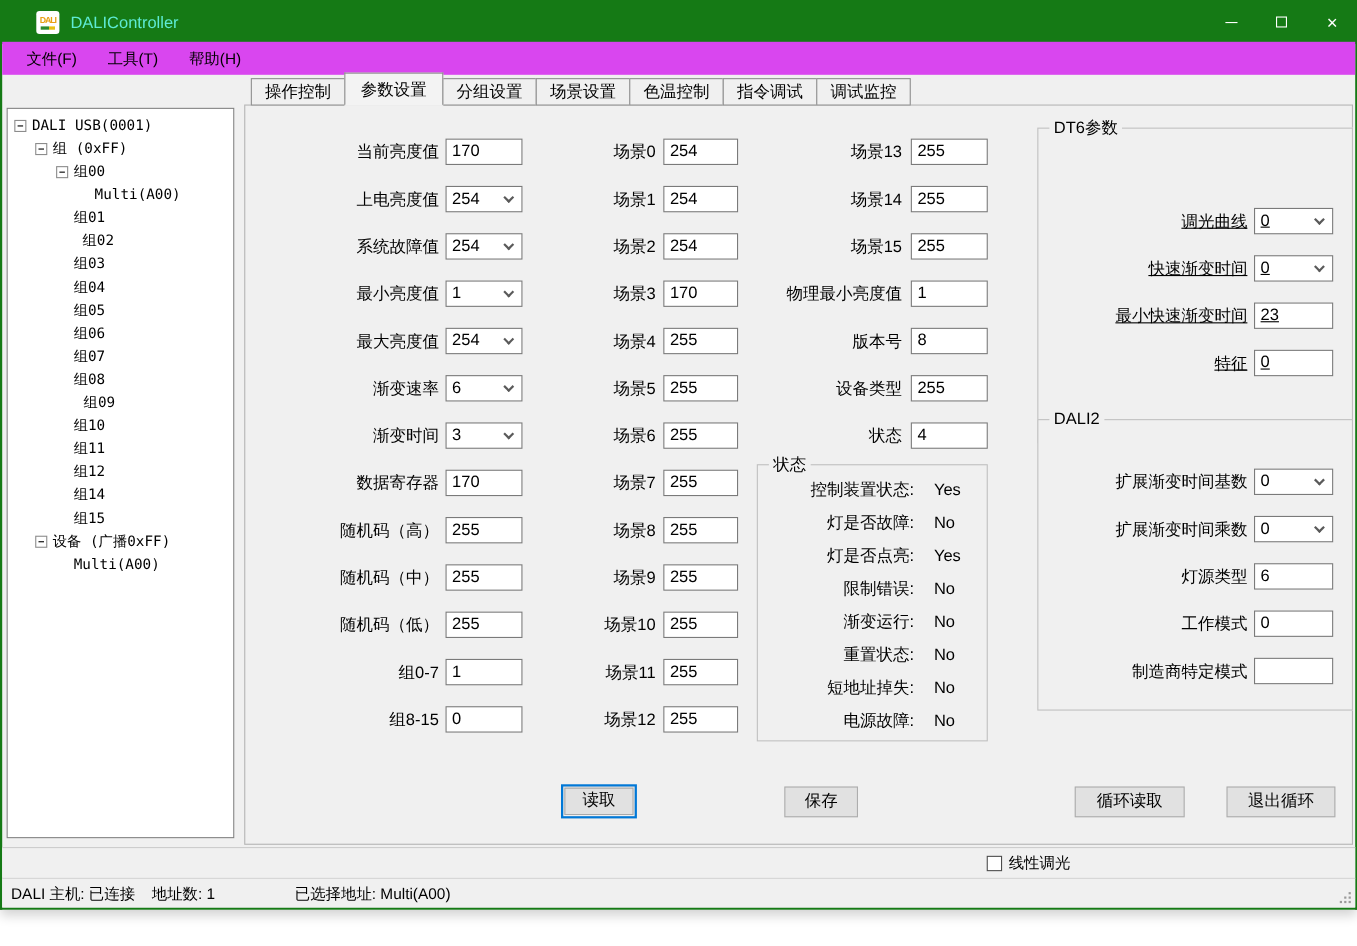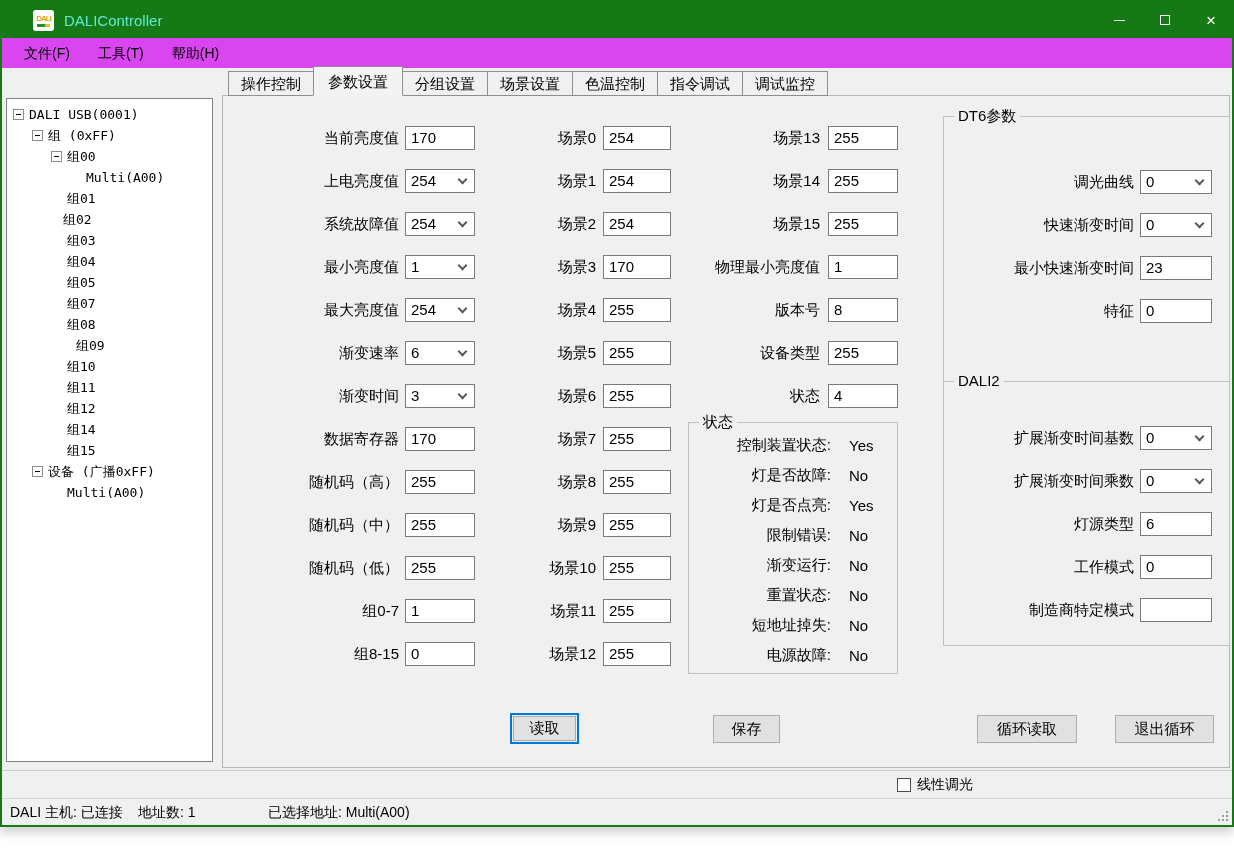--- a/index.html
+++ b/index.html
@@ -88,21 +88,21 @@
   #col3 .fctrl { width:70px; }
   
   .group { position:absolute; border:1px solid #c0c0c0; background:#f0f0f0; }
   .group-title {
     position:absolute; top:-10px; left:10px; background:#f0f0f0; padding:0 4px; font-size:15px;
   }
   #grp-status { left:686px; top:422px; width:210px; height:252px; padding-top:13px; }
   .srow { display:flex; height:18px; margin-bottom:12px; font-size:15px; align-items:center; }
   .slabel { width:142px; text-align:right; white-space:nowrap; }
   .sval { margin-left:18px; }
-  #grp-dt6 { left:941px; top:116px; width:287px; height:287px; padding-top:53px; }
+  #grp-dt6 { left:941px; top:116px; width:287px; height:287px; padding-top:72px;text-decoration:underline; }
   #grp-dali2 { left:941px; top:381px; width:287px; height:265px; padding-top:44px; }
   .group .flabel { width:190px; margin-right:6px; }
   .group .fctrl { width:72px; }
   
   .btn {
     position:absolute; background:#e1e1e1; border:1px solid #adadad;
     font-size:15px; text-align:center; line-height:26px;
   }
   #btn-read { left:508px; top:713px; width:69px; height:31px; border:2px solid #0078d7; line-height:25px;
               box-shadow:inset 0 0 0 1px #f0f0f0, inset 0 0 0 2px #a9a9a9; }
@@ -182,40 +182,44 @@
       <div class="tree-item leaf" style="padding-left: 63px;">
         <span class="expander"></span>
         <span class="tlabel">Multi(A00)</span>
       </div>
 
       <div class="tree-item leaf" style="padding-left: 44px;">
         <span class="expander"></span>
         <span class="tlabel">组01</span>
       </div>
 
-      <div class="tree-item leaf" style="padding-left: 40px;">
+      <div class="tree-item leaf" style="padding-left: 52px;">
         <span class="expander"></span>
         <span class="tlabel">组02</span>
       </div>
 
       <div class="tree-item leaf" style="padding-left: 44px;">
         <span class="expander"></span>
         <span class="tlabel">组03</span>
       </div>
 
       <div class="tree-item leaf" style="padding-left: 44px;">
         <span class="expander"></span>
         <span class="tlabel">组04</span>
       </div>
 
       <div class="tree-item leaf" style="padding-left: 44px;">
         <span class="expander"></span>
         <span class="tlabel">组05</span>
       </div>
 
+      <div class="tree-item leaf" style="padding-left: 44px;">
+        <span class="expander"></span>
+        <span class="tlabel">组06</span>
+      </div>
 
       <div class="tree-item leaf" style="padding-left: 44px;">
         <span class="expander"></span>
         <span class="tlabel">组07</span>
       </div>
 
       <div class="tree-item leaf" style="padding-left: 44px;">
         <span class="expander"></span>
         <span class="tlabel">组08</span>
       </div>

